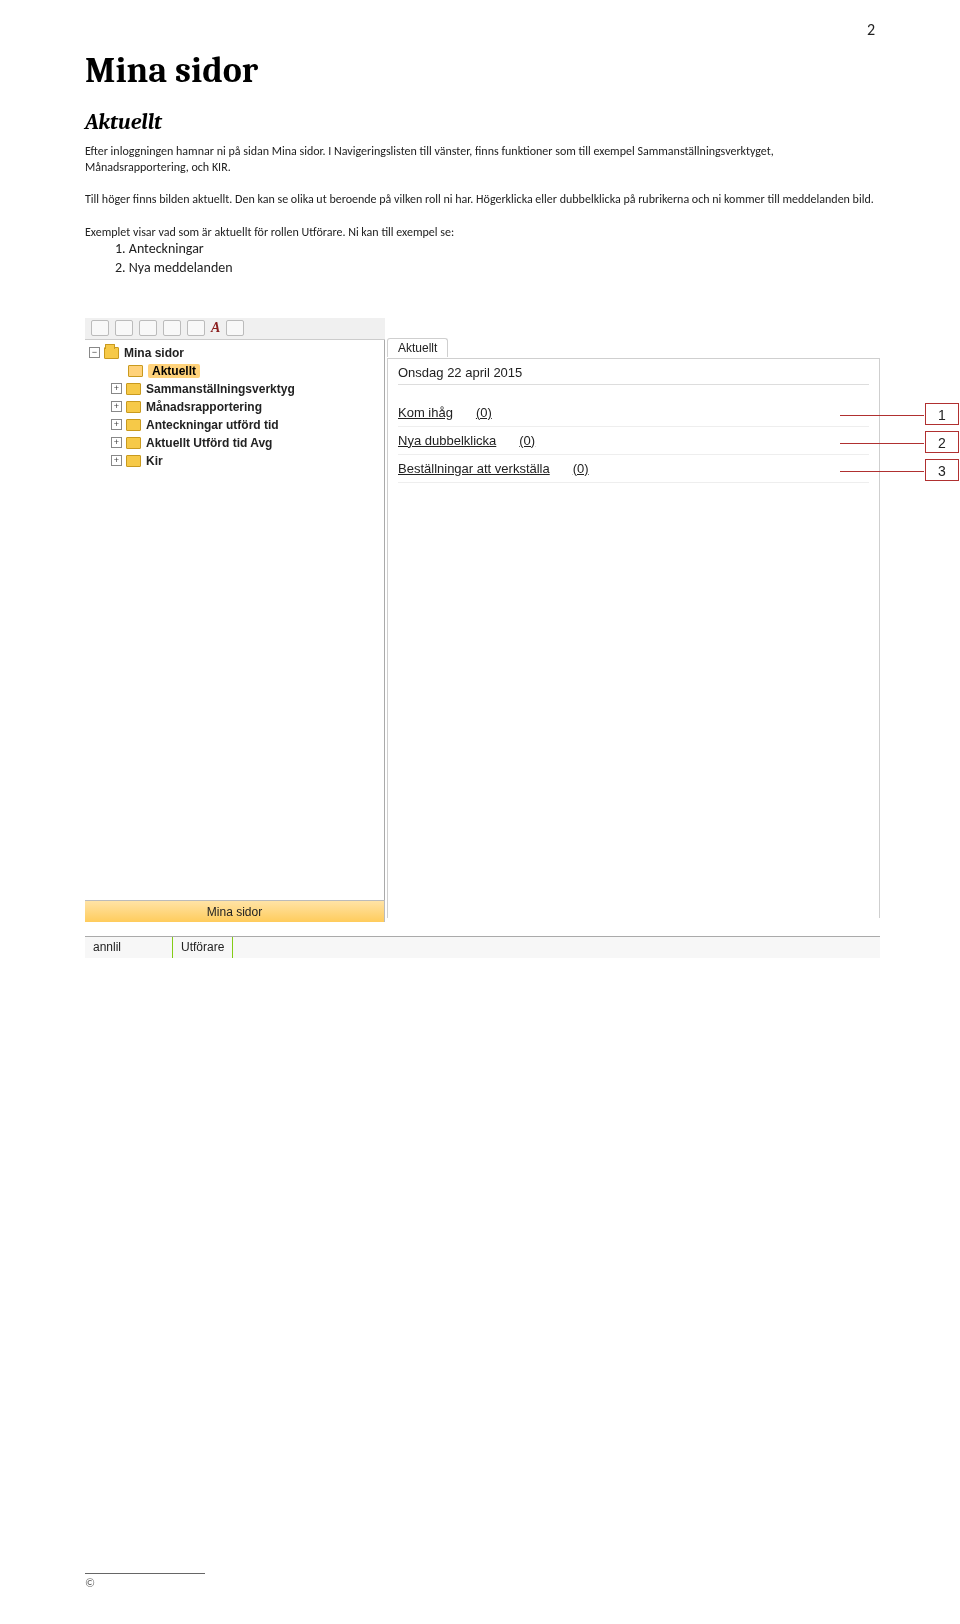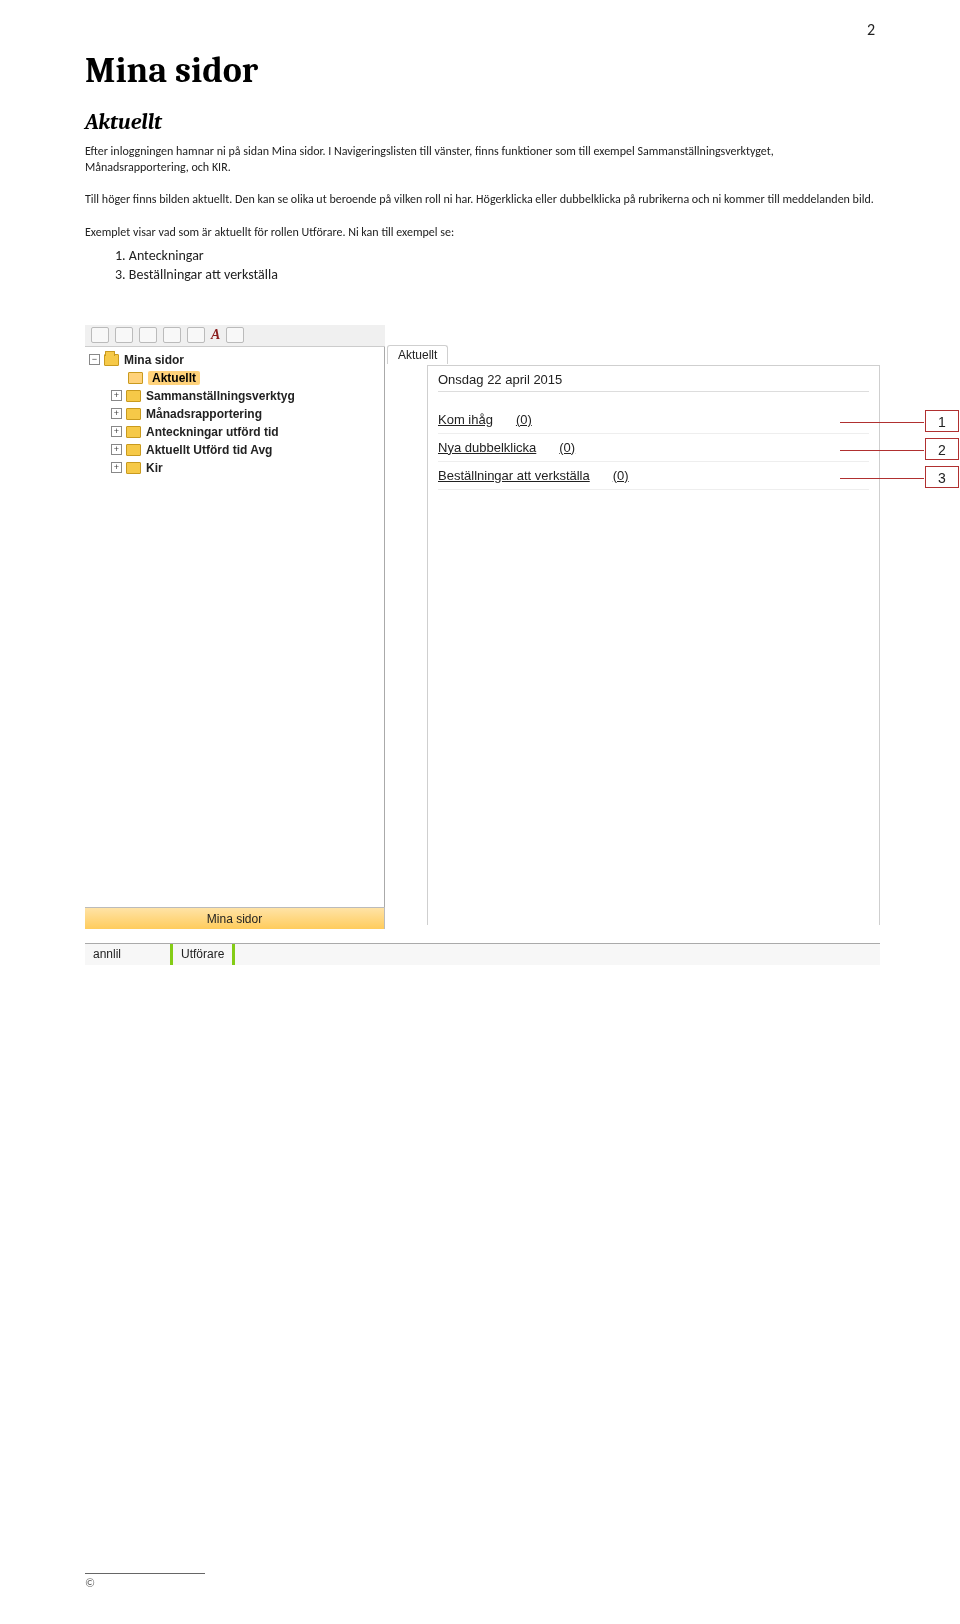--- a/index.html
+++ b/index.html
@@ -180,21 +180,20 @@
       border-radius: 3px 3px 0 0;
     }
     .right-content {
       position: absolute;
       left: 2px; right: 0; top: 18px;
       border: 1px solid #cfcfcf;
       border-bottom: none;
       background: #fff;
       padding: 6px 10px;
       height: 560px;
-      margin-left: 40px;
     }
     .right-date {
       font-size: 13px;
       padding-bottom: 4px;
       border-bottom: 1px solid #ddd;
       margin-bottom: 14px;
     }
     .right-item {
       font-size: 13px;
       height: 28px;
@@ -235,21 +234,21 @@
     .ss-status {
       position: absolute;
       left: 0; right: 0; bottom: 0;
       height: 22px;
       border-top: 1px solid #aaa;
       display: flex;
       font-size: 12px;
       background: #f7f7f7;
     }
     .status-cell {
-      border-right: 3px solid #84cc16;
+      border-right: 1px solid #84cc16;
       padding: 3px 8px;
     }
     .status-cell.a { width: 88px; }
     .copyright {
       position: absolute;
       left: 85px;
       bottom: 34px;
       font-size: 12px;
       color: #666;
       border-top: 1px solid #666;
@@ -260,25 +259,25 @@
 </head>
 <body>
 
 <div class="page-number">2</div>
 
 <h1>Mina sidor</h1>
 <h2>Aktuellt</h2>
 
 <p>Efter inloggningen hamnar ni på sidan Mina sidor. I Navigeringslisten till vänster, finns funktioner som till exempel Sammanställningsverktyget, Månadsrapportering, och KIR.</p>
 <p>Till höger finns bilden aktuellt. Den kan se olika ut beroende på vilken roll ni har. Högerklicka eller dubbelklicka på rubrikerna och ni kommer till meddelanden bild.</p>
-<p style="margin-bottom:7px;">Exemplet visar vad som är aktuellt för rollen Utförare. Ni kan till exempel se:</p>
+<p style="margin-bottom:0;">Exemplet visar vad som är aktuellt för rollen Utförare. Ni kan till exempel se:</p>
 
 <ol>
   <li>1.   Anteckningar</li>
-  <li>3.   Beställningar att verkställa</li>
+  <li>2.   Nya meddelanden</li>
 </ol>
 
 <div class="screenshot">
   <div class="ss-toolbar">
     <span class="tb-btn"></span>
     <span class="tb-btn"></span>
     <span class="tb-btn"></span>
     <span class="tb-btn"></span>
     <span class="tb-btn"></span>
     <span class="tb-fancy">A</span>

